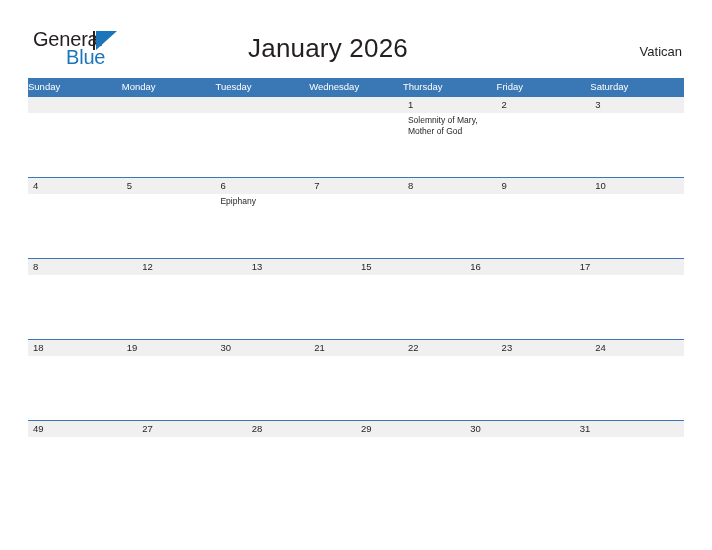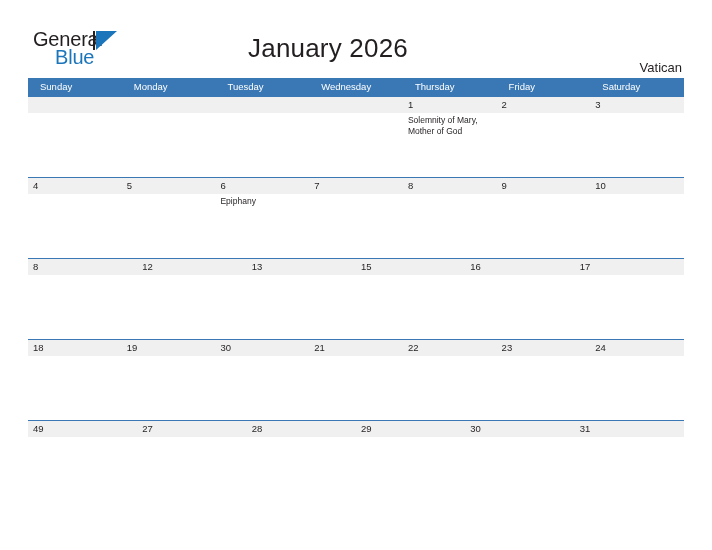--- a/index.html
+++ b/index.html
@@ -41,21 +41,21 @@
     left: 0;
     top: 0;
     font-size: 20px;
     letter-spacing: -0.2px;
     color: #231f20;
     line-height: 22px;
     white-space: nowrap;
   }
   .logo-blue {
     position: absolute;
-    left: 22px;
+    left: 33px;
     top: 18px;
     font-size: 20px;
     letter-spacing: -0.2px;
     color: #1b75bb;
     line-height: 22px;
     white-space: nowrap;
   }
   .logo-bar {
     position: absolute;
     left: 60px;
@@ -86,40 +86,39 @@
     letter-spacing: 0.2px;
   }
 
   .region {
     position: absolute;
     right: 30px;
     top: 44px;
     font-size: 13px;
     color: #231f20;
     white-space: nowrap;
-    margin-top: 16px;
   }
 
   
   .calendar {
     position: absolute;
     left: 28px;
     top: 78px;
     width: 656px;
   }
   .dow-row {
     display: flex;
     width: 656px;
     height: 18px;
     background: #3a78b5;
   }
   .dow {
     flex: 1 1 0;
     box-sizing: border-box;
-    padding-left: 12px;
+    padding-left: 0;
     font-size: 9.5px;
     line-height: 18px;
     color: #ffffff;
     overflow: hidden;
     white-space: nowrap;
   }
 
   .week {
     width: 656px;
     height: 81px;

